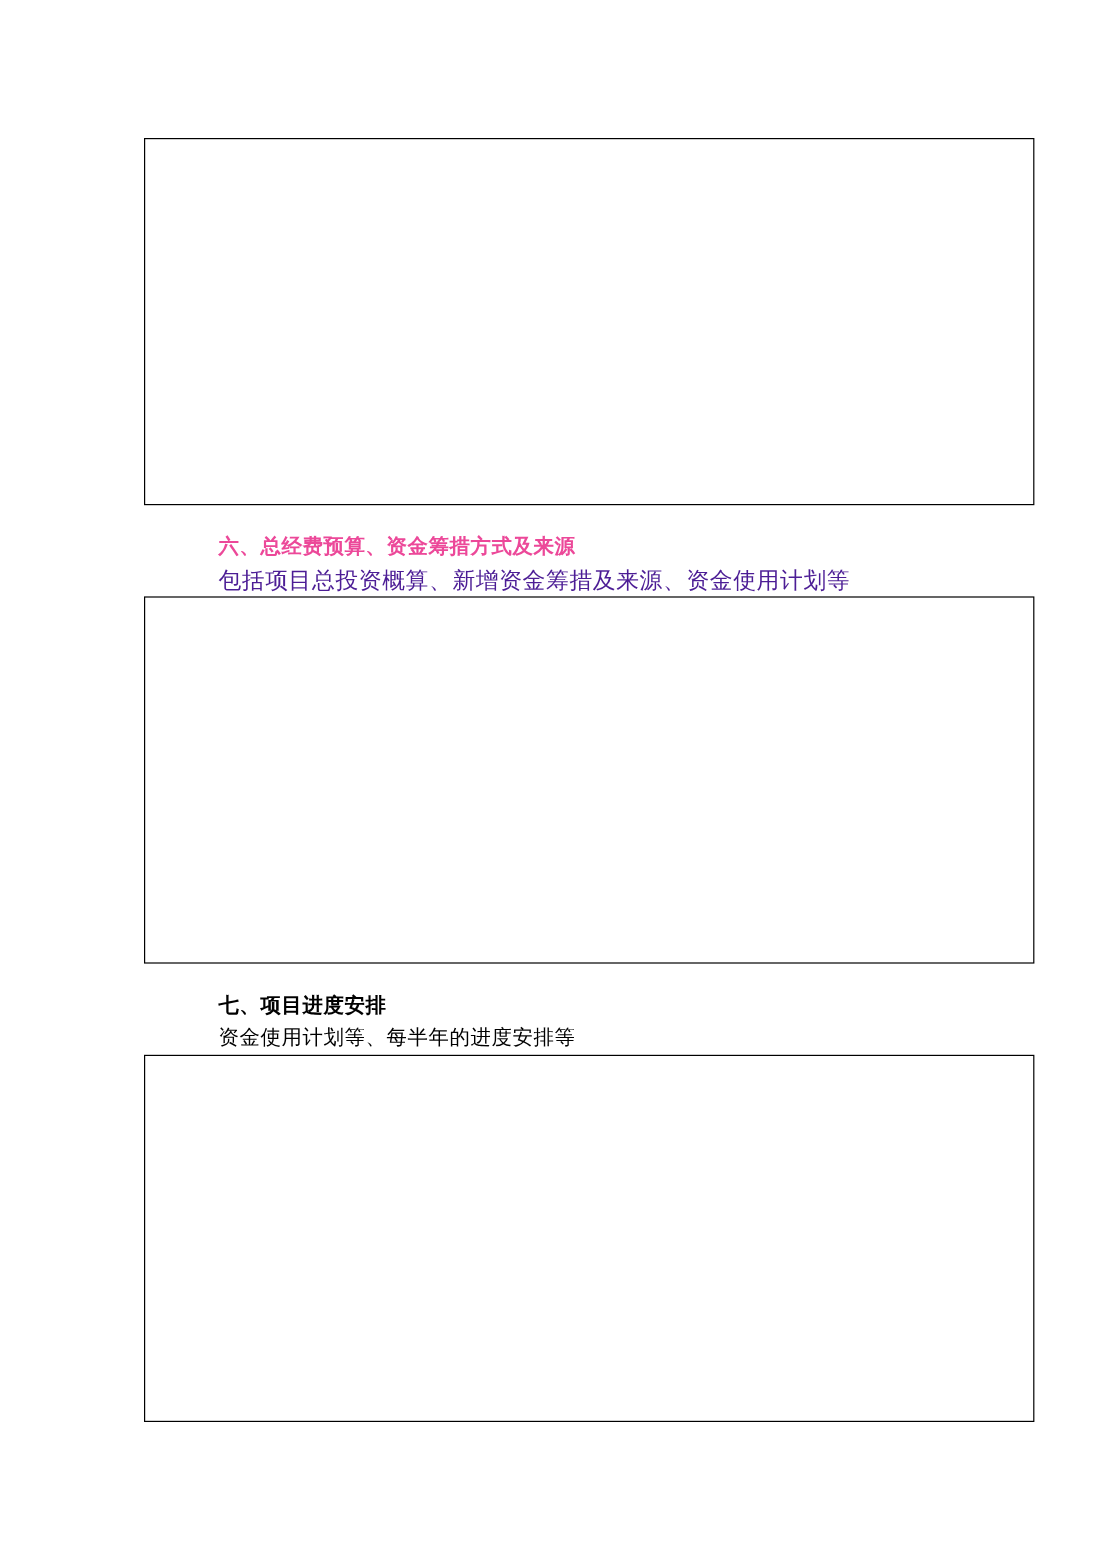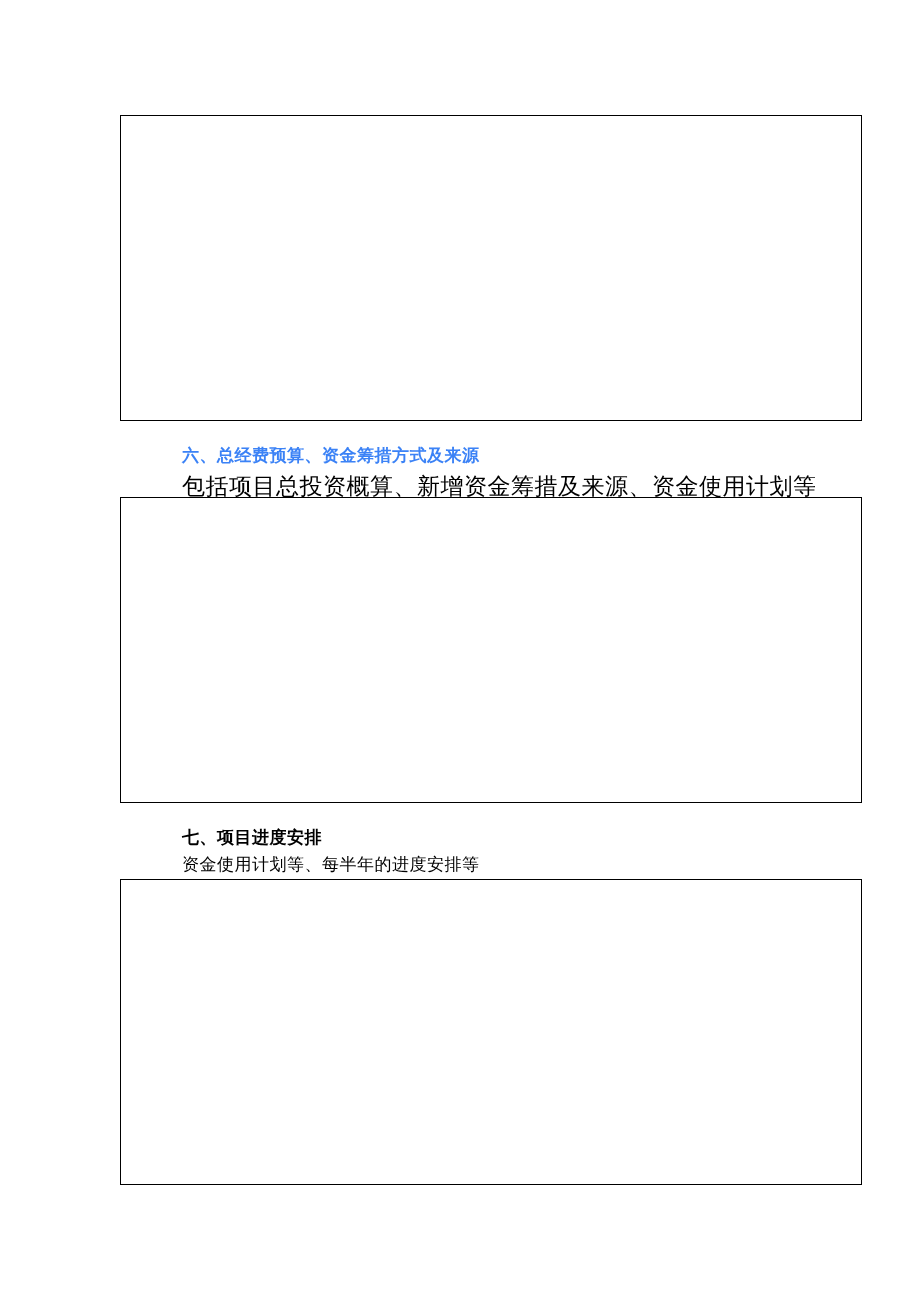--- a/index.html
+++ b/index.html
@@ -22,30 +22,30 @@
       height: 306px;
       border: 1.5px solid #000;
       background: #fff;
     }
     .section-6-heading {
       position: absolute;
       left: 182px;
       top: 444px;
       font-size: 17px;
       font-weight: bold;
-      color: #3b82f6;
+      color: #ec4899;
       letter-spacing: 0.5px;
     }
     .section-6-subtext {
       position: absolute;
       left: 182px;
       top: 471px;
-      font-size: 23px;
+      font-size: 19px;
       font-weight: normal;
-      color: #000000;
+      color: #4c1d95;
       letter-spacing: 0.5px;
     }
     .box-2 {
       position: absolute;
       left: 120px;
       top: 497px;
       width: 742px;
       height: 306px;
       border: 1.5px solid #000;
       background: #fff;

